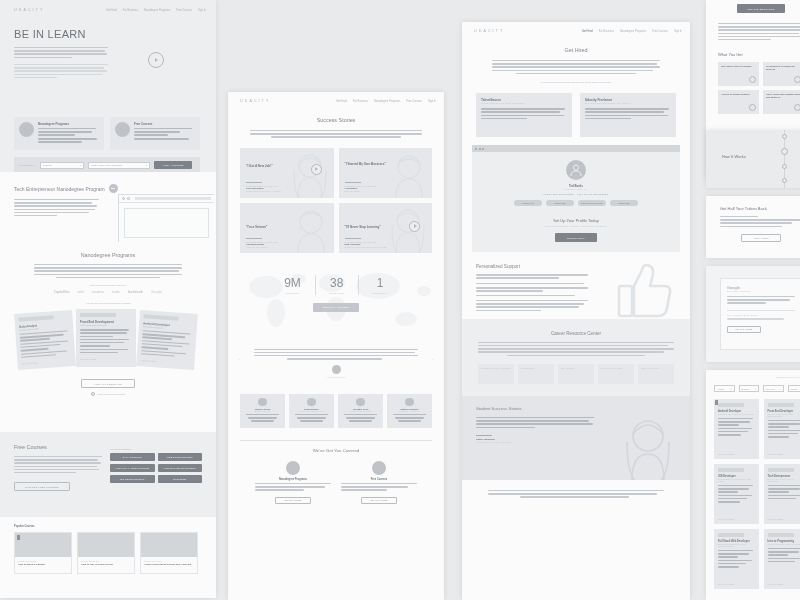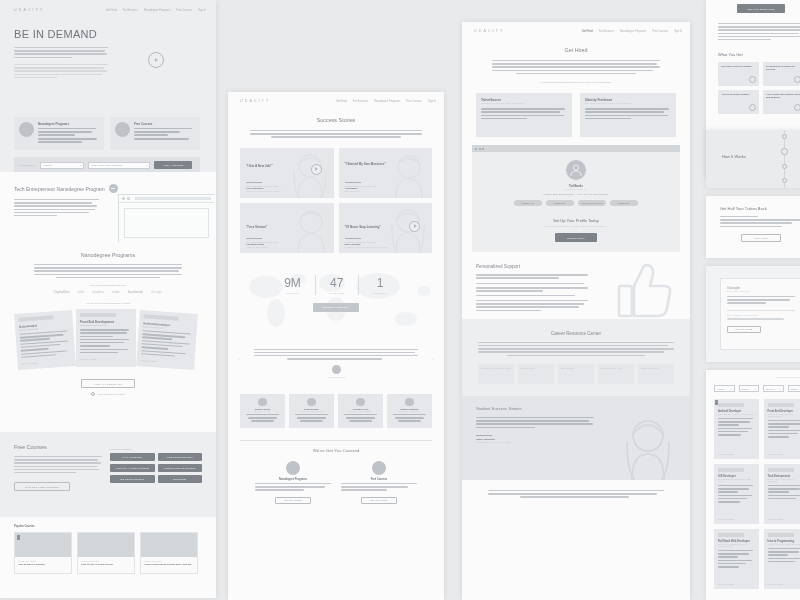--- a/index.html
+++ b/index.html
@@ -76,21 +76,21 @@
       <div class="nav">
         <span>Get Hired</span>
         <span>For Business</span>
         <span>Nanodegree Programs</span>
         <span>Free Courses</span>
         <span>Sign In</span>
       </div>
     </div>
 
     <div class="sect" style="background:#eceef0; padding:16px 14px 8px 14px; height:160px; position:relative;">
-      <div class="h1" style="margin-bottom:7px;">BE IN DEMAND</div>
+      <div class="h1" style="margin-bottom:7px;">BE IN LEARN</div>
       <div style="width:94px;">
         <div class="ln" style="width:100%"></div>
           <div class="ln" style="width:97%"></div>
         <div class="ln" style="width:99%"></div>
           <div class="ln" style="width:62%"></div>
       </div>
       <div style="width:94px; margin-top:6px;">
         <div class="ln l" style="width:100%"></div>
           <div class="ln l" style="width:96%"></div>
         <div class="ln l" style="width:99%"></div>
@@ -408,21 +408,21 @@
             <ellipse cx="196" cy="30" rx="7" ry="5"></ellipse>
         </g>
       </svg>
       <div class="flex" style="position:relative;justify-content:center;align-items:center;gap:14px;padding-top:14px;">
         <div class="col" style="align-items:center;">
           <div style="font-size:12px;color:#8d9398;">9M</div>
           <div class="eyebrow" style="margin-top:2px;">STUDENTS</div>
         </div>
         <div class="vline" style="height:20px;"></div>
         <div class="col" style="align-items:center;">
-          <div style="font-size:12px;color:#8d9398;">47</div>
+          <div style="font-size:12px;color:#8d9398;">38</div>
           <div class="eyebrow" style="margin-top:2px;">COUNTRIES</div>
         </div>
         <div class="vline" style="height:20px;"></div>
         <div class="col" style="align-items:center;">
           <div style="font-size:12px;color:#8d9398;">1</div>
           <div class="eyebrow" style="margin-top:2px;">COMMUNITY</div>
         </div>
       </div>
       <div class="btn" style="width:46px;height:9px;margin:8px auto 0;position:relative;background:#c3c7cb;color:#fafafb;">BECOME A STUDENT</div>
     </div>

